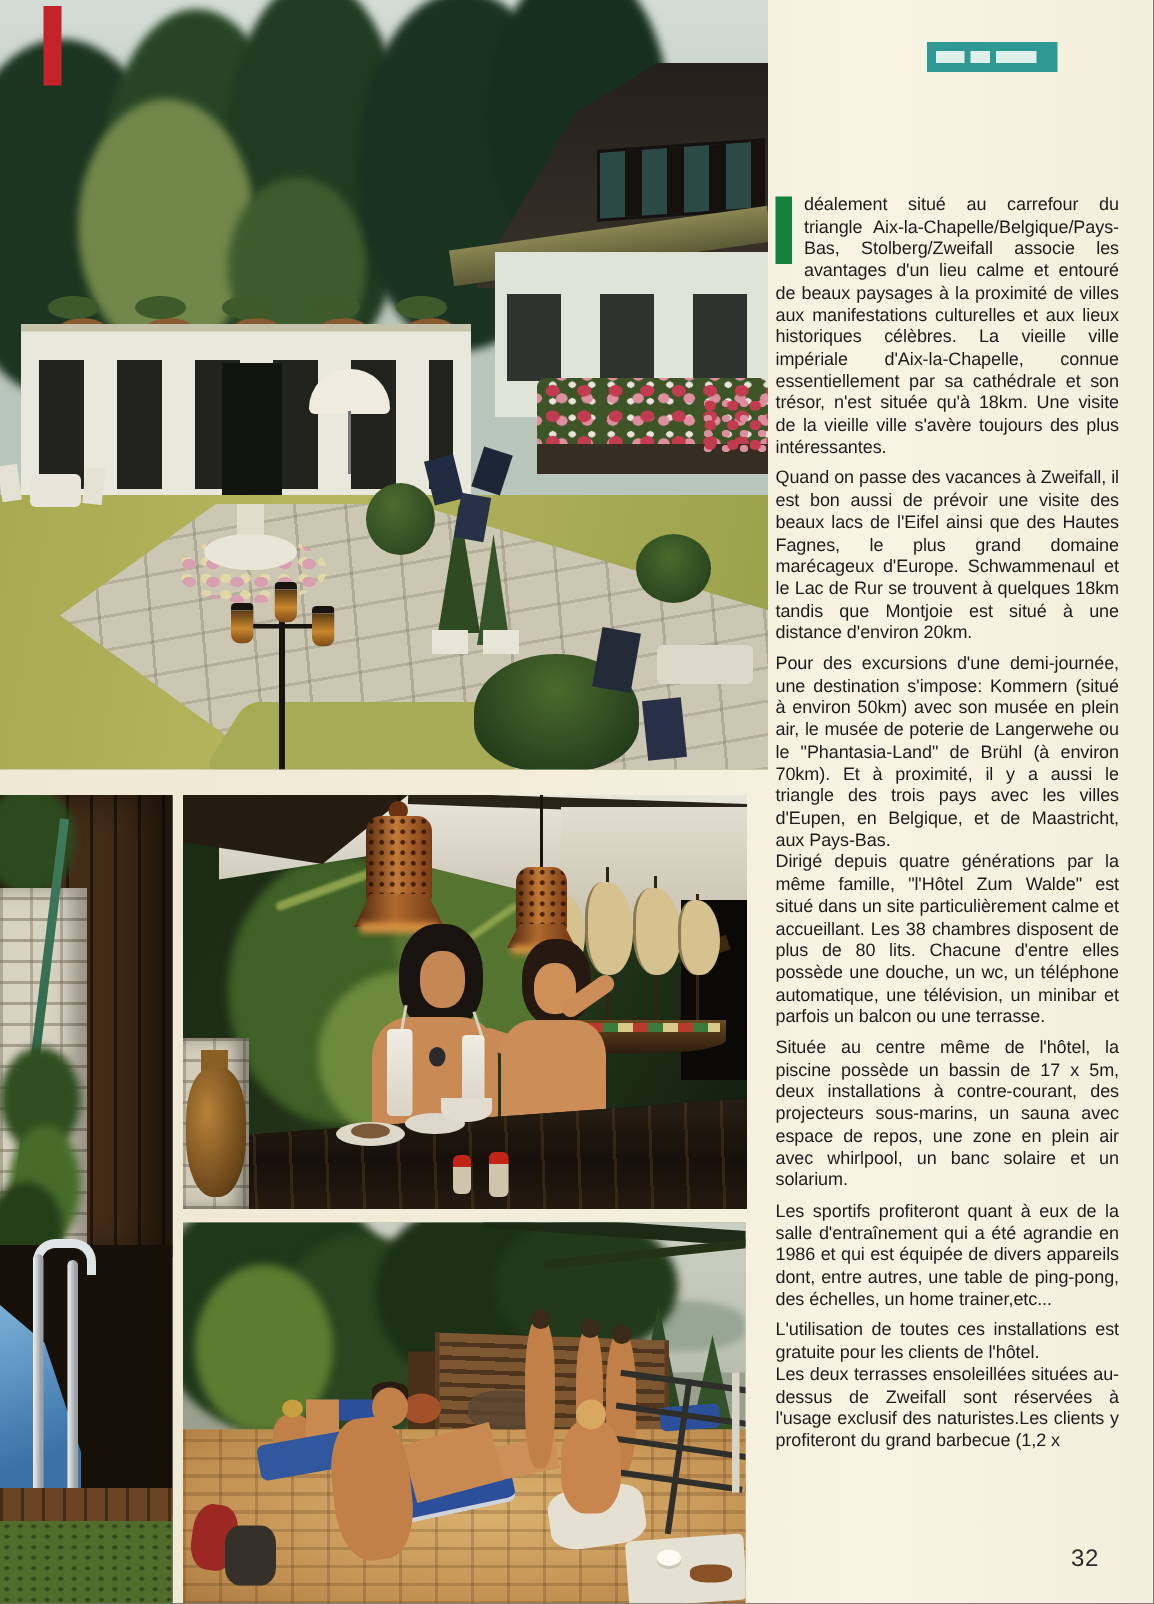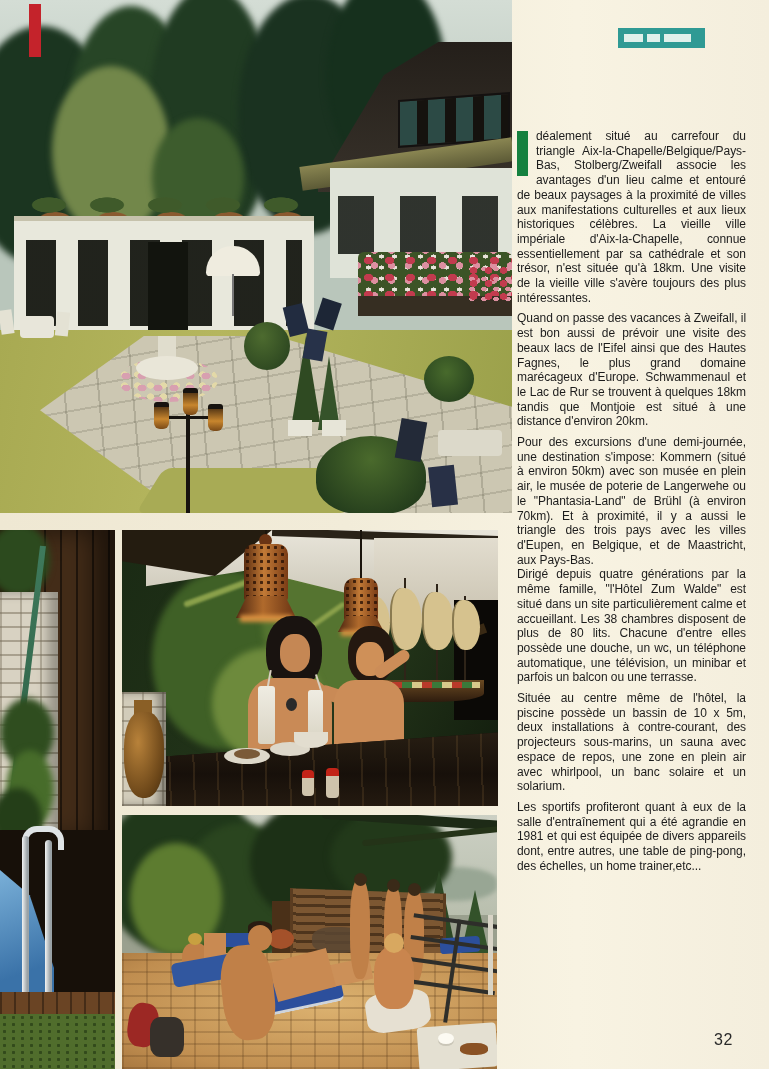--- a/index.html
+++ b/index.html
@@ -434,18 +434,20 @@
     <div class="t-food"></div>
     <div class="e t-redbag"></div>
     <div class="e t-towd"></div>
   </div>
 
   <div class="article">
     <p class="para"><span class="dropbar"></span><span>déalement situé au carrefour du triangle Aix-la-Chapelle/Belgique/Pays-Bas, Stolberg/Zweifall associe les avantages d'un lieu calme et entouré de beaux paysages à la proximité de villes aux manifestations culturelles et aux lieux historiques célèbres. La vieille ville impériale d'Aix-la-Chapelle, connue essentiellement par sa cathédrale et son trésor, n'est située qu'à 18km. Une visite de la vieille ville s'avère toujours des plus intéressantes.</span></p>
     <p class="para">Quand on passe des vacances à Zweifall, il est bon aussi de prévoir une visite des beaux lacs de l'Eifel ainsi que des Hautes Fagnes, le plus grand domaine marécageux d'Europe. Schwammenaul et le Lac de Rur se trouvent à quelques 18km tandis que Montjoie est situé à une distance d'environ 20km.</p>
     <p class="para tight">Pour des excursions d'une demi-journée, une destination s'impose: Kommern (situé à environ 50km) avec son musée en plein air, le musée de poterie de Langerwehe ou le "Phantasia-Land" de Brühl (à environ 70km).  Et à proximité, il y a aussi le triangle des trois pays avec les villes d'Eupen, en Belgique, et de Maastricht, aux Pays-Bas.</p>
     <p class="para">Dirigé depuis quatre générations par la même famille, "l'Hôtel Zum Walde" est situé dans un site particulièrement calme et accueillant. Les 38 chambres disposent de plus de 80 lits. Chacune d'entre elles possède une douche, un wc, un téléphone automatique, une télévision, un minibar et parfois un balcon ou une terrasse.</p>
-    <p class="para">Située au centre même de l'hôtel, la piscine possède un bassin de 10 x 5m, deux installations à contre-courant, des projecteurs sous-marins, un sauna avec espace de repos, une zone en plein air avec whirlpool, un banc solaire et un solarium.</p>
-    <p class="para">Les sportifs profiteront quant à eux de la salle d'entraînement qui a été agrandie en 1981 et qui est équipée de divers appareils dont, entre autres, une table de ping-pong, des échelles, un home trainer,etc...</p>
+    <p class="para">Située au centre même de l'hôtel, la piscine possède un bassin de 17 x 5m, deux installations à contre-courant, des projecteurs sous-marins, un sauna avec espace de repos, une zone en plein air avec whirlpool, un banc solaire et un solarium.</p>
+    <p class="para">Les sportifs profiteront quant à eux de la salle d'entraînement qui a été agrandie en 1986 et qui est équipée de divers appareils dont, entre autres, une table de ping-pong, des échelles, un home trainer,etc...</p>
+    <p class="para tight">L'utilisation de toutes ces installations est gratuite pour les clients de l'hôtel.</p>
+    <p class="para">Les deux terrasses ensoleillées situées au-dessus de Zweifall sont réservées à l'usage exclusif des naturistes.Les clients y profiteront du grand barbecue (1,2 x</p>
   </div>
 
   <div class="pagenum">32</div>
 </div>
 
 </body></html>

